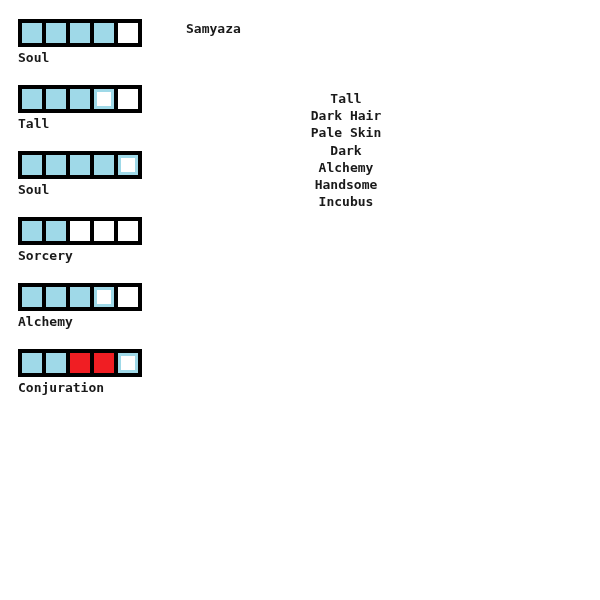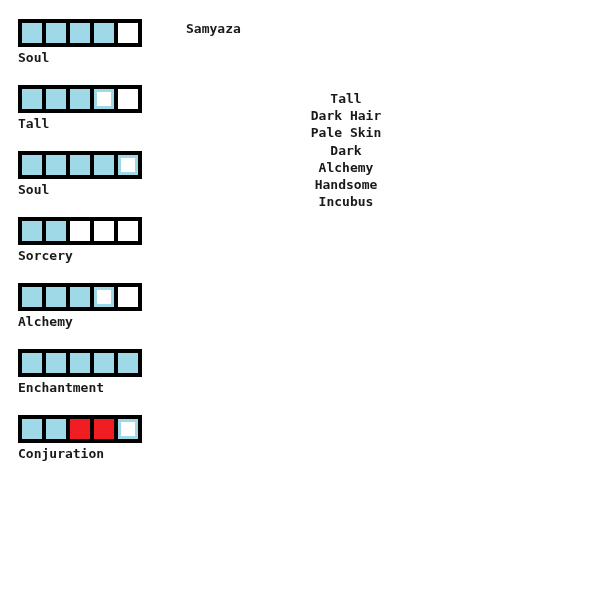--- a/index.html
+++ b/index.html
@@ -153,30 +153,20 @@
           <div class="cell filled"></div>
           <div class="cell partial"></div>
           <div class="cell empty"></div>
         </div>
         <div class="stat-label">Alchemy</div>
       </div>
       <div class="stat-block">
         <div class="meter">
           <div class="cell filled"></div>
           <div class="cell filled"></div>
-          <div class="cell filled"></div>
-          <div class="cell filled"></div>
-          <div class="cell filled"></div>
-        </div>
-        <div class="stat-label">Enchantment</div>
-      </div>
-      <div class="stat-block">
-        <div class="meter">
-          <div class="cell filled"></div>
-          <div class="cell filled"></div>
           <div class="cell filled-red"></div>
           <div class="cell filled-red"></div>
           <div class="cell partial"></div>
         </div>
         <div class="stat-label">Conjuration</div>
       </div>
     </div>
 
   <div id="identity">
     <div class="char-name">Samyaza</div>

